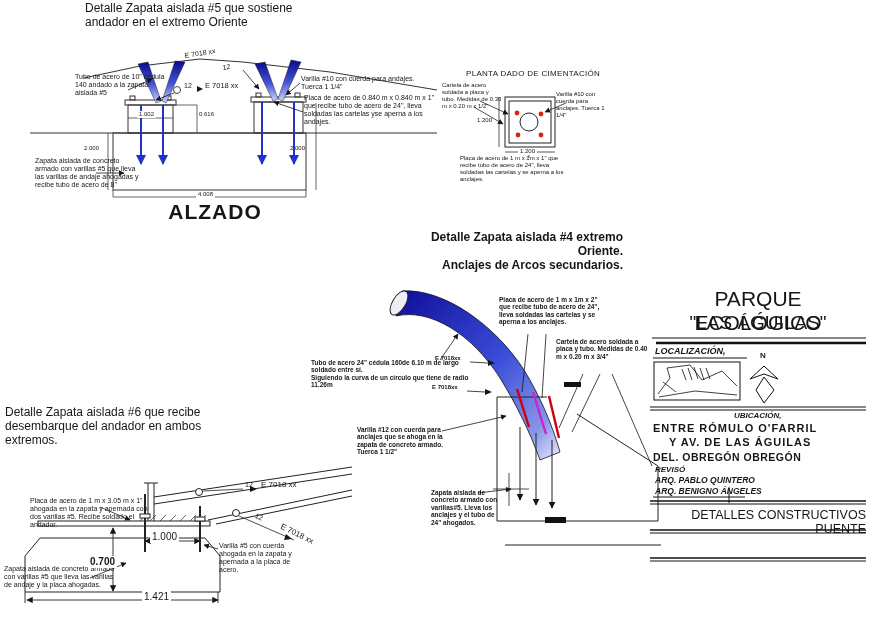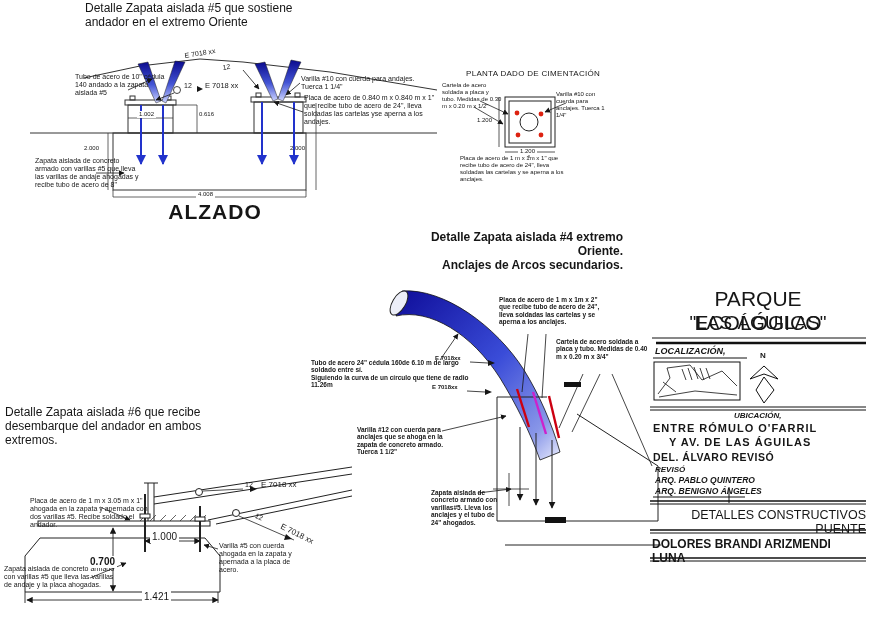--- a/index.html
+++ b/index.html
@@ -291,20 +291,19 @@
   <div class="lbl t10 bgw" style="left:88px;top:556px;font-weight:bold;">0.700</div>
   <div class="lbl t10 bgw" style="left:142px;top:591px;">1.421</div>
 
   <div class="lbl t21 ctr" style="left:650px;top:287px;width:216px;">PARQUE ECOLÓGICO</div>
   <div class="lbl t19 ctr" style="left:650px;top:312px;width:216px;">"LAS ÁGUILAS"</div>
   <div class="lbl t9 b i" style="left:655px;top:346px;">LOCALIZACIÓN,</div>
   <div class="lbl t8 b" style="left:760px;top:351px;">N</div>
   <div class="lbl t8 b i" style="left:690px;top:411px;margin-left:44px;">UBICACIÓN,</div>
   <div class="lbl t11 b" style="left:653px;top:422px;">ENTRE RÓMULO O'FARRIL</div>
   <div class="lbl t11 b" style="left:653px;top:436px;margin-left:16px;">Y AV. DE LAS ÁGUILAS</div>
-  <div class="lbl t105 b" style="left:653px;top:451px;">DEL. ÁLVARO REVISÓ</div>
+  <div class="lbl t105 b" style="left:653px;top:451px;">DEL. OBREGÓN OBREGÓN</div>
   <div class="lbl t8 b i" style="left:655px;top:465px;">REVISÓ</div>
   <div class="lbl t85 b i" style="left:655px;top:476px;">ARQ. PABLO QUINTERO</div>
   <div class="lbl t85 b i" style="left:655px;top:487px;">ARQ. BENIGNO ÁNGELES</div>
   <div class="lbl t125" style="left:652px;top:508px;width:214px;text-align:right;">DETALLES CONSTRUCTIVOS PUENTE</div>
-  <div class="lbl t12 b" style="left:652px;top:538px;width:214px;">DOLORES BRANDI ARIZMENDI LUNA</div>
 
 </div>
 
 </body></html>

